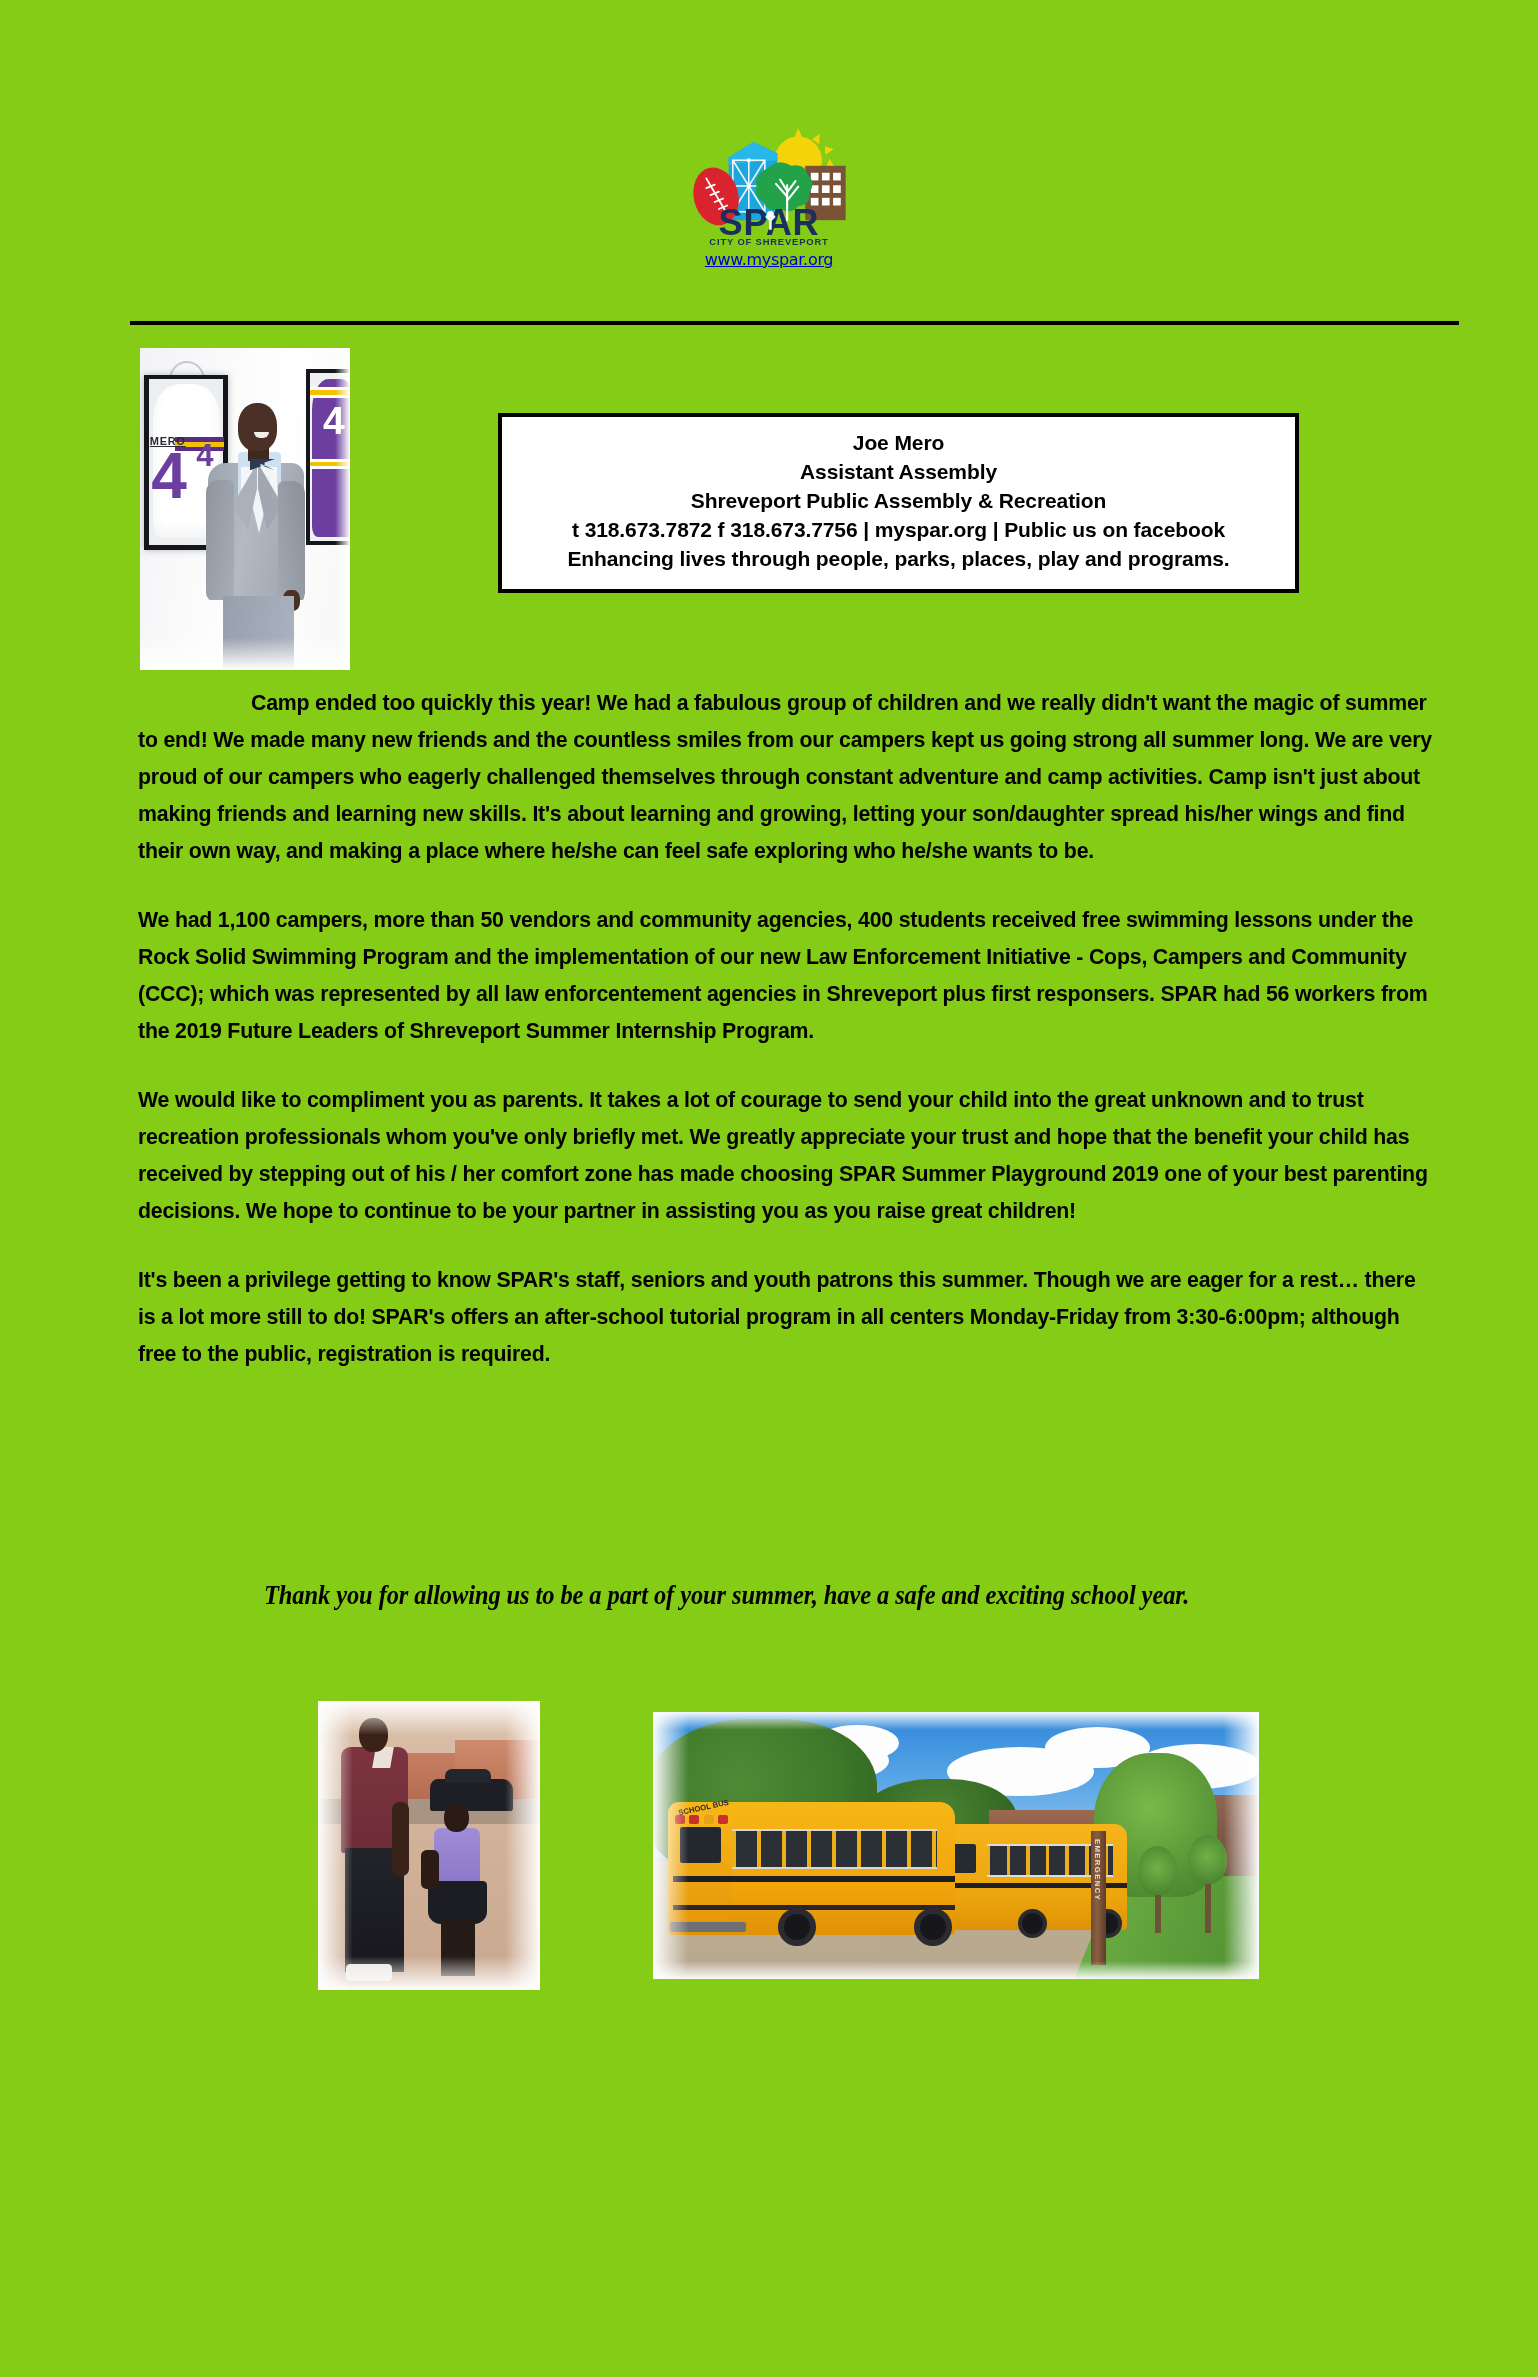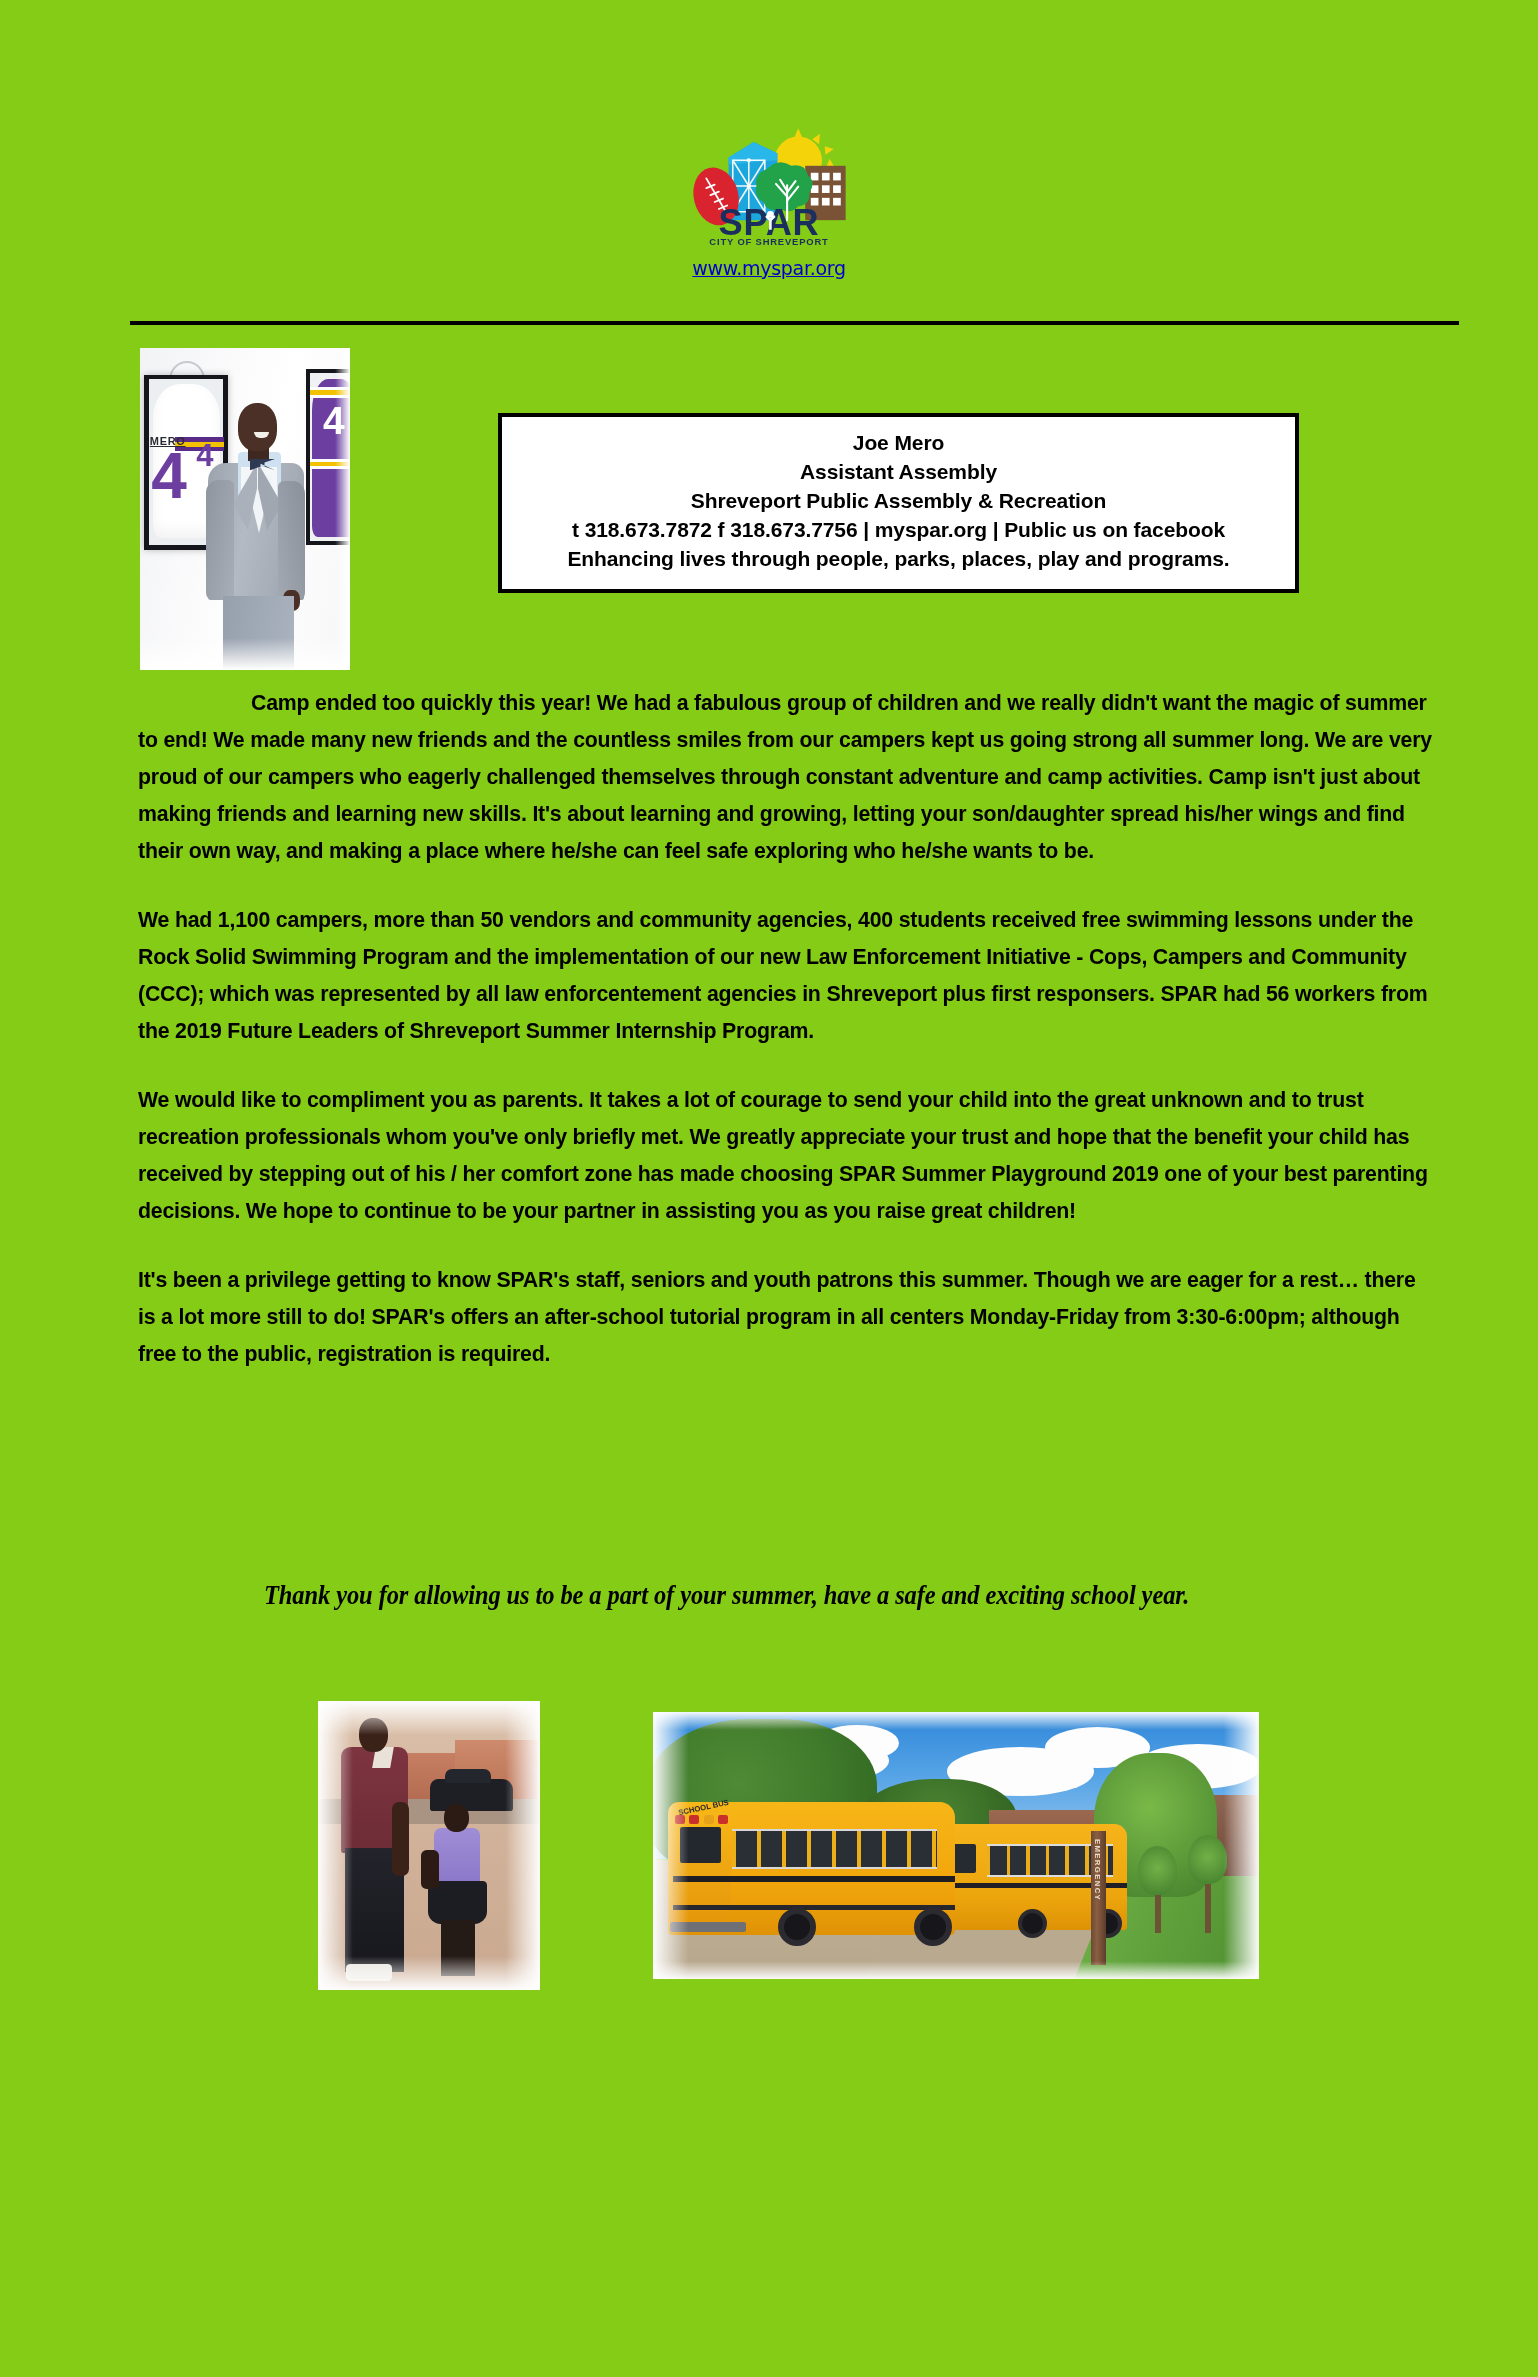--- a/index.html
+++ b/index.html
@@ -31,23 +31,23 @@
     display: flex;
     flex-direction: column;
     align-items: center;
   }
   .logo-svg {
     display: block;
     width: 168px;
     height: 124px;
   }
   .logo-link {
-    margin-top: 11px;
+    margin-top: 4px;
     font-family: "DejaVu Sans", sans-serif;
-    font-size: 19px;
+    font-size: 16px;
     color: #0000cc;
     text-decoration: underline;
     letter-spacing: -0.3px;
     line-height: 1;
   }
 
   
   .hrule {
     position: absolute;
     left: 130px;

